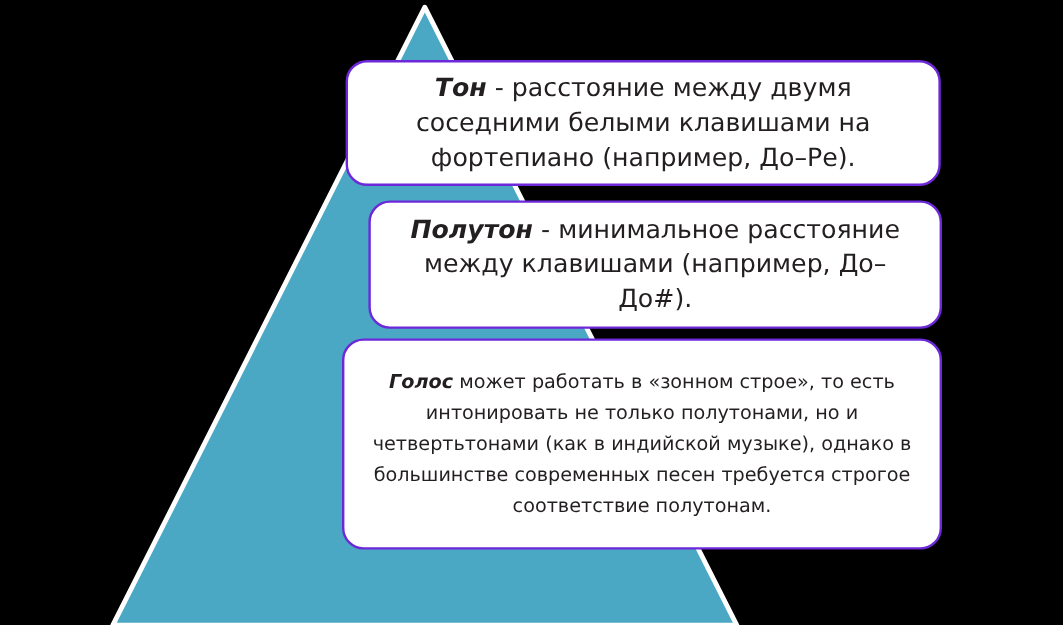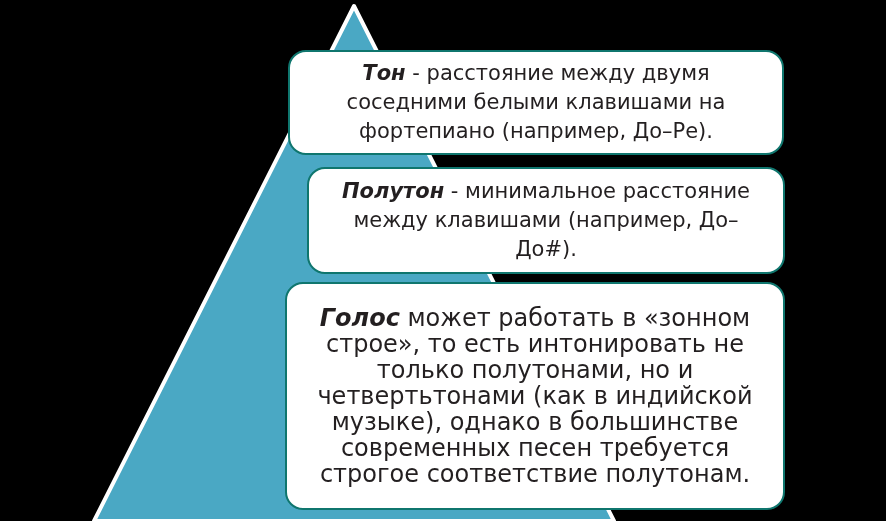--- a/index.html
+++ b/index.html
@@ -23,21 +23,21 @@
     position: absolute;
     left: 0;
     top: 0;
     width: 886px;
     height: 521px;
   }
   .card {
     position: absolute;
     box-sizing: border-box;
     background: #ffffff;
-    border: 2px solid #0f766e;
+    border: 2px solid #6d28d9;
     border-radius: 18px;
     color: #231f20;
     text-align: center;
     display: flex;
     align-items: center;
     justify-content: center;
   }
   .card .inner {
     width: 100%;
     padding: 0 14px;
@@ -61,22 +61,22 @@
     width: 478px;
     height: 107px;
     font-size: 21px;
     line-height: 29px;
     margin-left: 12px;
   }
   #card-golos {
     left: 285px;
     top: 282px;
     width: 500px;
-    height: 228px;
-    font-size: 24px;
+    height: 176px;
+    font-size: 16px;
     line-height: 26px;
   }
 </style>
 </head>
 <body>
 
 <div id="stage">
 
   <svg id="pyramid-svg" viewBox="0 0 886 521">
     <polygon points="354,6 614,521 94,521" fill="#4aa8c4" stroke="#ffffff" stroke-width="4" stroke-linejoin="round"></polygon>

